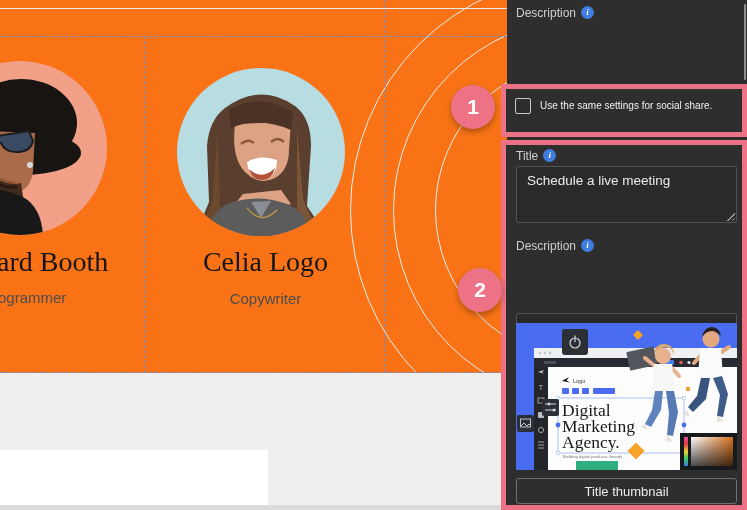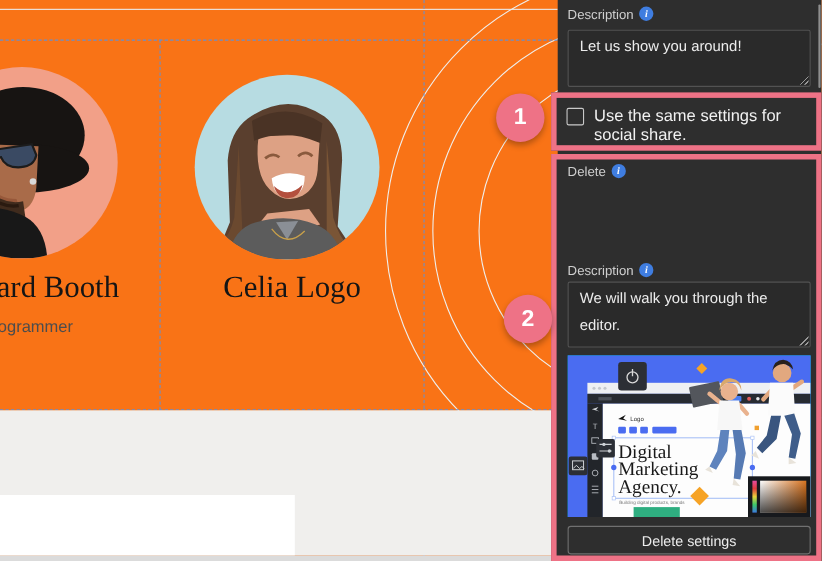--- a/index.html
+++ b/index.html
@@ -34,28 +34,28 @@
              color:#ececec; font-family:"Liberation Sans", sans-serif; font-size:13.5px;
              line-height:25px; padding:1px 10px; resize:none; overflow:hidden; }
   .grip { position:absolute; right:2px; bottom:2px; width:9px; height:9px; pointer-events:none;
           background:linear-gradient(135deg, transparent 0 55%, #9a9a9a 55% 63%,
                      transparent 63% 78%, #9a9a9a 78% 86%, transparent 86%); }
 
   
   .pink-box { border:5px solid #ee7286; background:#2e2e2e; }
   #section1 { left:501px; top:84px; width:246px; height:53px; display:flex; gap:9px; padding:8px 9px; }
   .checkbox { width:16px; height:16px; border:1.5px solid #c9c9c9; border-radius:2px; flex:0 0 auto; margin-top:1px; }
-  .cb-label { font-size:15px; line-height:17px; color:#f1f1f1; }
+  .cb-label { font-size:10px; line-height:17px; color:#f1f1f1; }
   #section2 { left:501px; top:140px; width:246px; height:370px; }
   .badge { width:44px; height:44px; border-radius:50%; background:#ee7286; color:#fff;
            font-size:21px; font-weight:bold; display:flex; align-items:center; justify-content:center;
            box-shadow:0 3px 6px rgba(0,0,0,.30); }
   .del-btn { background:transparent; border:1px solid #707070; border-radius:3px; color:#ececec;
              font-family:"Liberation Sans", sans-serif; font-size:13px; width:221px; height:26px; cursor:pointer; }
-  .thumb { width:221px; height:147px; overflow:hidden; background:#0ea5e9; }
+  .thumb { width:221px; height:147px; overflow:hidden; background:#fef9c3; }
 </style>
 </head>
 <body>
 
 <div id="canvas" class="abs">
   <div class="abs topline"></div>
 
   <div class="abs arc" style="left:435px;top:60px;width:300px;height:300px;"></div>
   <div class="abs arc" style="left:393px;top:18px;width:384px;height:384px;"></div>
   <div class="abs arc" style="left:350px;top:-25px;width:470px;height:470px;"></div>
@@ -93,47 +93,48 @@
       <path d="M66 126 l38 -4 l10 14 q-30 10 -56 0 z" fill="#dda184"></path>
       <path d="M30 168 q4 -28 26 -34 q28 -8 54 2 q20 8 24 32 z" fill="#5c5c5c"></path>
       <path d="M74 134 l10 16 l10 -17 z" fill="#8a8f96"></path>
       <path d="M70 140 q14 18 30 2" stroke="#c8a04a" stroke-width="1.2" fill="none"></path>
     </svg>
   </div>
 
   <div class="abs member-name" style="left:-3px;top:246px;">ard Booth</div>
   <div class="abs member-role" style="left:-2px;top:289px;">ogrammer</div>
   <div class="abs member-name card2-text" style="top:246px;">Celia Logo</div>
+  <div class="abs member-role card2-text" style="top:290px;">Copywriter</div>
 
   <div class="abs gray-section"></div>
   <div class="abs white-block"></div>
   <div class="abs bottom-strip"></div>
 </div>
 
 <div id="panel" class="abs">
   <div class="abs scrollbar"></div>
   <div class="abs fld-label" style="left:9px;top:6px;">
     <span>Description</span>
     <span class="info-icon">i</span>
   </div>
-  <div class="abs ta-wrap" style="left:9px;top:27px;width:221px;height:52px;">
-    <textarea spellcheck="false" style="">Let us show you around!</textarea>
-    <span class="grip"></span>
-  </div>
 </div>
 
 <div id="section1" class="abs pink-box">
   <div class="checkbox" role="checkbox" aria-checked="false"></div>
   <div class="cb-label">Use the same settings for social share.</div>
 </div>
 
 <div id="section2" class="abs pink-box">
   <div class="abs fld-label" style="left:10px;top:4px;">
-    <span>Delete</span>
+    <span>Title</span>
     <span class="info-icon">i</span>
+  </div>
+  <div class="abs ta-wrap" style="left:10px;top:21px;width:221px;height:57px;">
+    <textarea spellcheck="false" style="">Schedule a live meeting</textarea>
+    <span class="grip"></span>
   </div>
 
   <div class="abs fld-label" style="left:10px;top:94px;">
     <span>Description</span>
     <span class="info-icon">i</span>
   </div>
   <div class="abs ta-wrap" style="left:10px;top:111px;width:221px;height:60px;">
     <textarea spellcheck="false" style="">We will walk you through the editor.</textarea>
     <span class="grip"></span>
   </div>
@@ -244,17 +245,17 @@
 
       <g>
         <rect x="164" y="110" width="57" height="37" fill="#17191d"></rect>
         <rect x="168" y="114" width="4" height="29" fill="url(#hue)"></rect>
         <rect x="175" y="114" width="42" height="29" fill="url(#satx)"></rect>
         <rect x="175" y="114" width="42" height="29" fill="url(#saty)"></rect>
       </g>
     </svg>
   </div>
 
-  <button class="abs del-btn" style="left:10px;top:333px;">Delete settings</button>
+  <button class="abs del-btn" style="left:10px;top:333px;">Title thumbnail</button>
 </div>
 
 <div class="abs badge" style="left:451px;top:85px;">1</div>
 <div class="abs badge" style="left:458px;top:268px;">2</div>
 
 </body></html>

